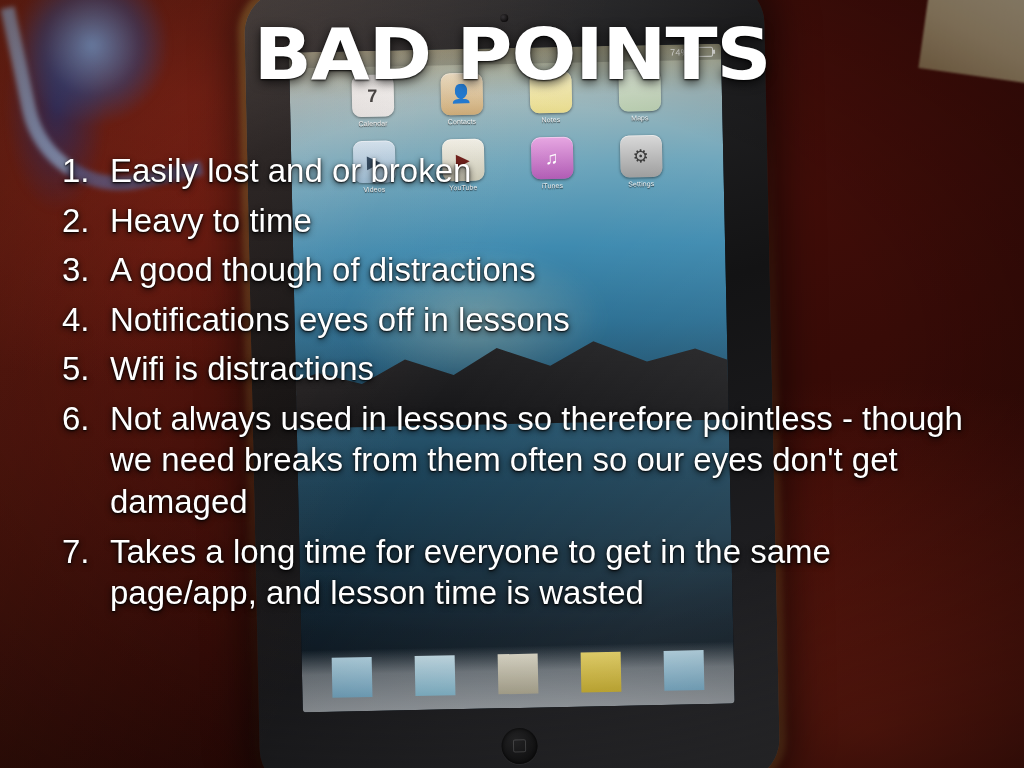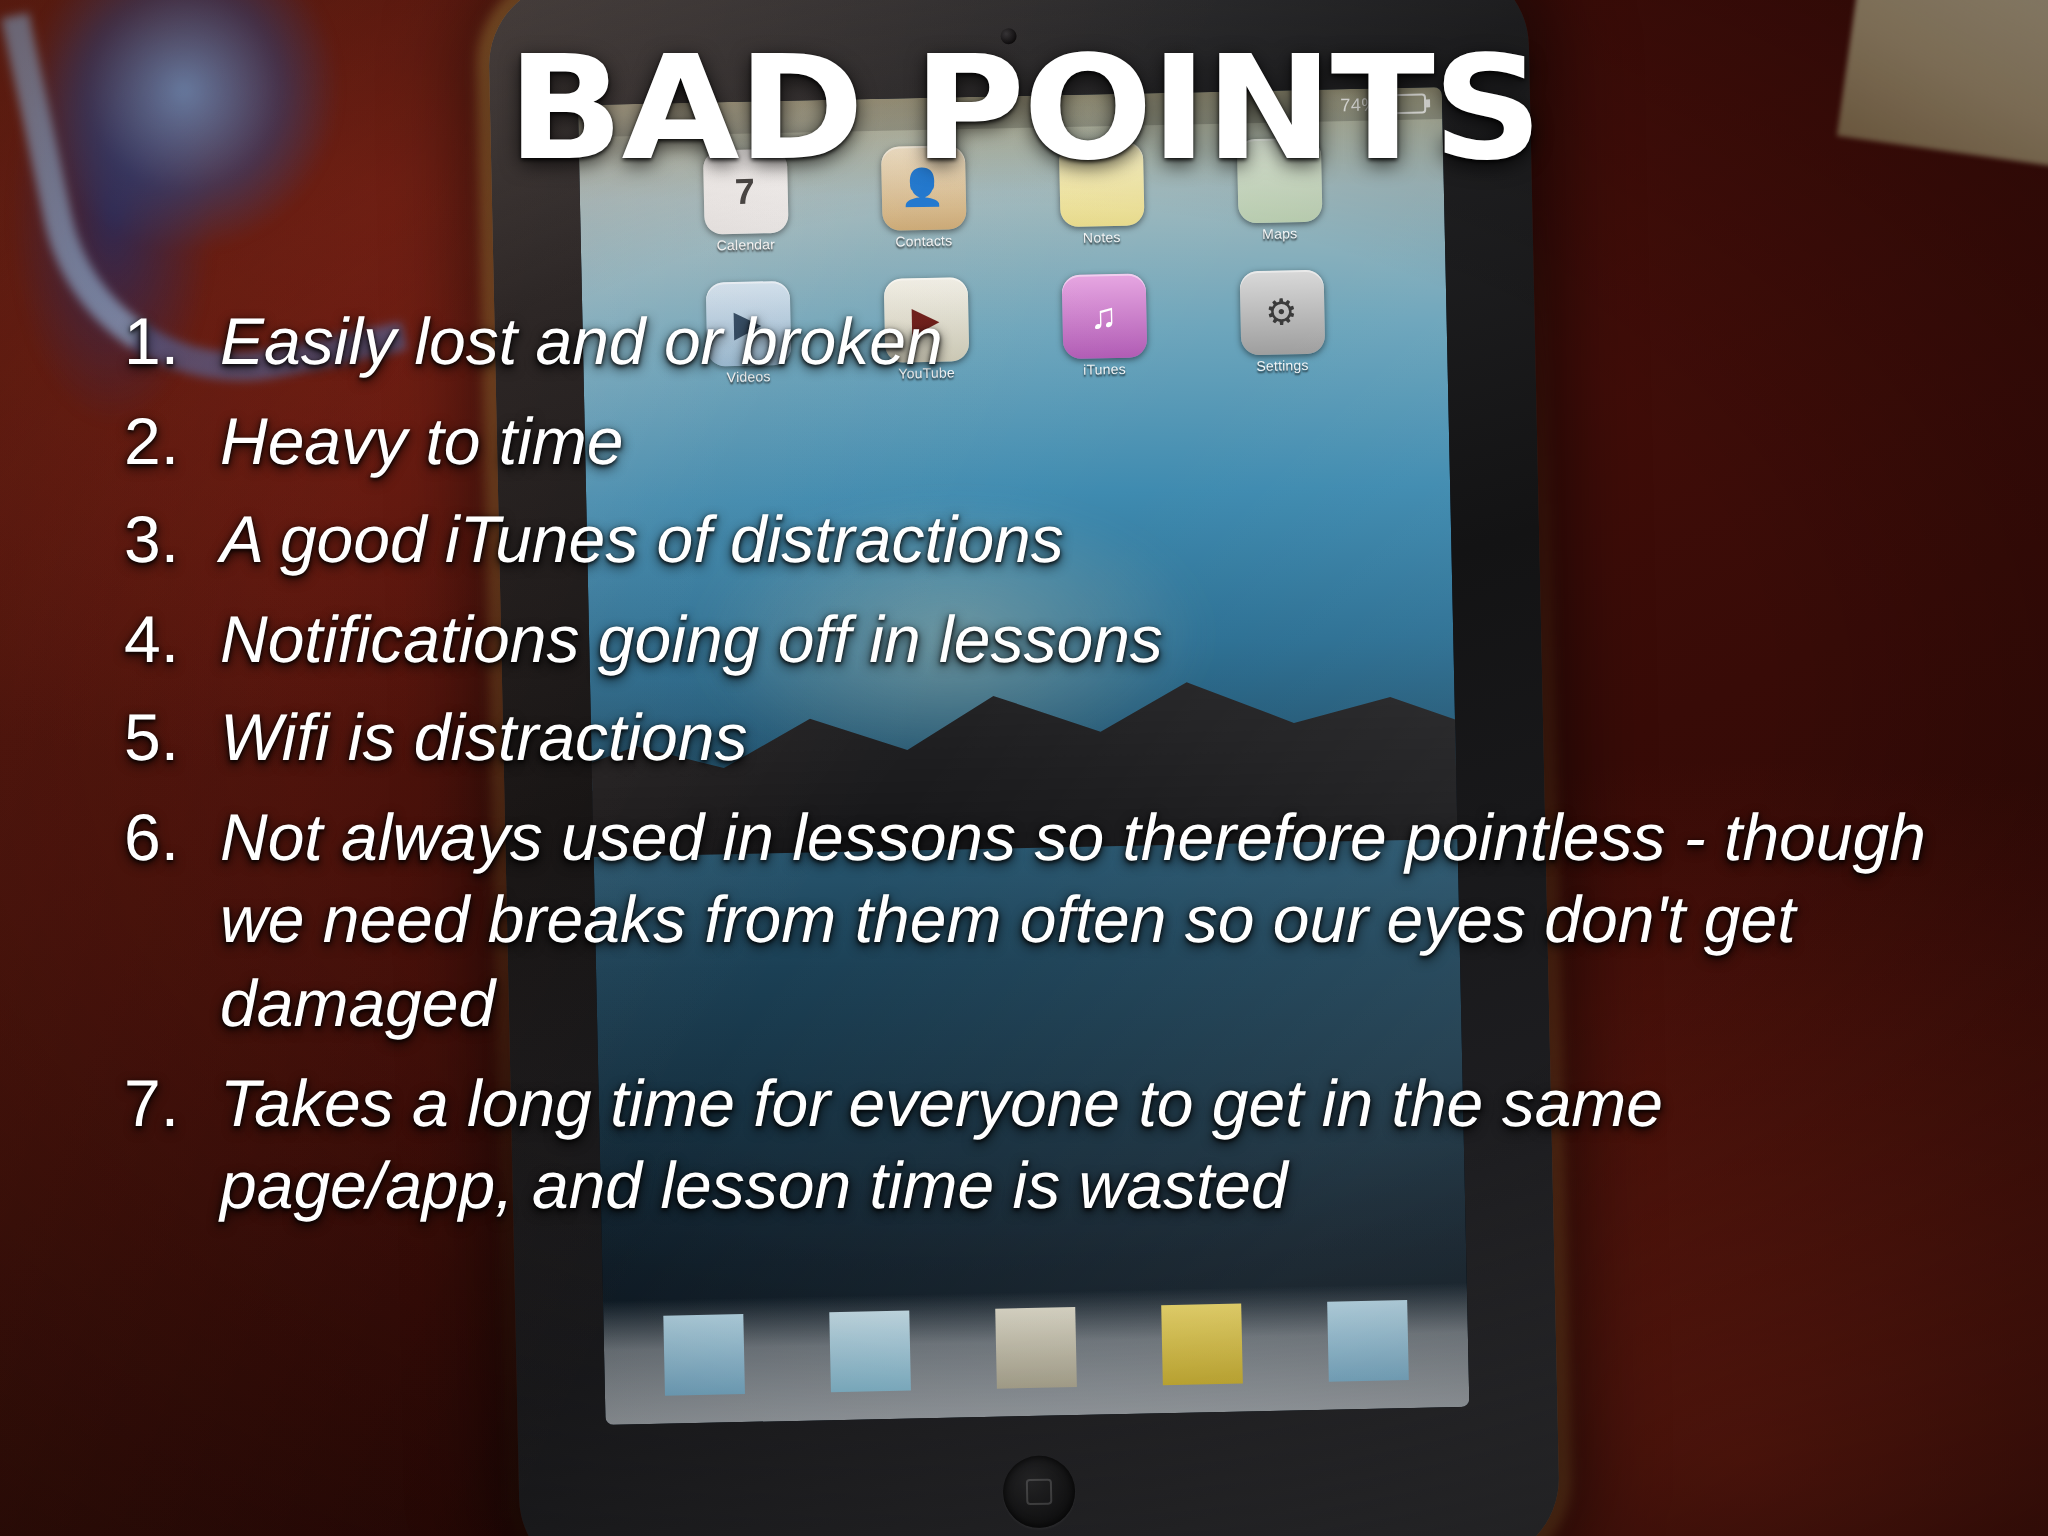--- a/index.html
+++ b/index.html
@@ -297,21 +297,20 @@
     align-items: flex-start;
     margin-bottom: 8px;
   }
   .point .num {
     flex: 0 0 auto;
     width: 48px;
     text-align: left;
   }
   .point .txt {
     flex: 1 1 auto;
-    font-style: italic;
   }
 </style>
 </head>
 <body>
 
 <div id="slide">
 
   <div class="bg-desk">
     <div class="blue-blob"></div>
     <div class="blue-arc"></div>
@@ -395,25 +394,25 @@
     <div class="point">
       <span class="num">1.</span>
       <span class="txt">Easily lost and or broken</span>
     </div>
     <div class="point">
       <span class="num">2.</span>
       <span class="txt">Heavy to time</span>
     </div>
     <div class="point">
       <span class="num">3.</span>
-      <span class="txt">A good iTunes of distractions</span>
+      <span class="txt">A good though of distractions</span>
     </div>
     <div class="point">
       <span class="num">4.</span>
-      <span class="txt">Notifications going off in lessons</span>
+      <span class="txt">Notifications eyes off in lessons</span>
     </div>
     <div class="point">
       <span class="num">5.</span>
       <span class="txt">Wifi is distractions</span>
     </div>
     <div class="point">
       <span class="num">6.</span>
       <span class="txt">Not always used in lessons so therefore pointless - though we need breaks from them often so our eyes don't get damaged</span>
     </div>
     <div class="point">

